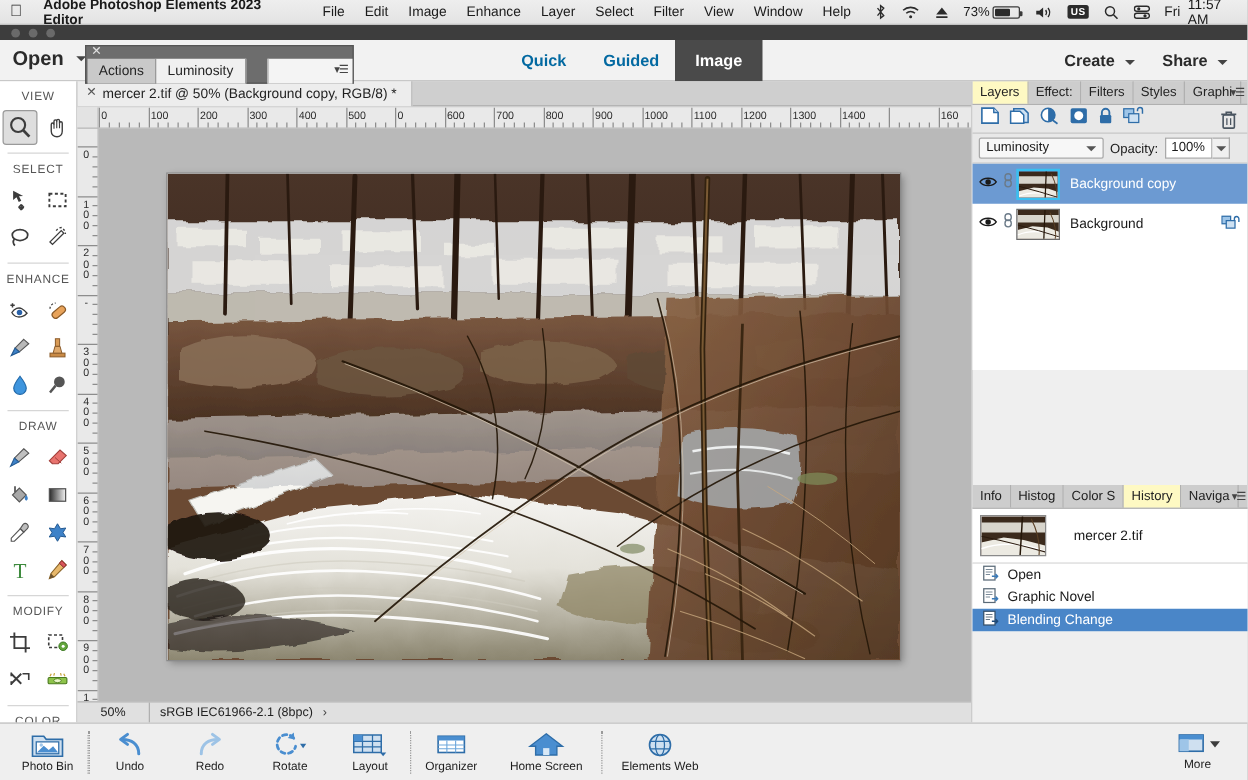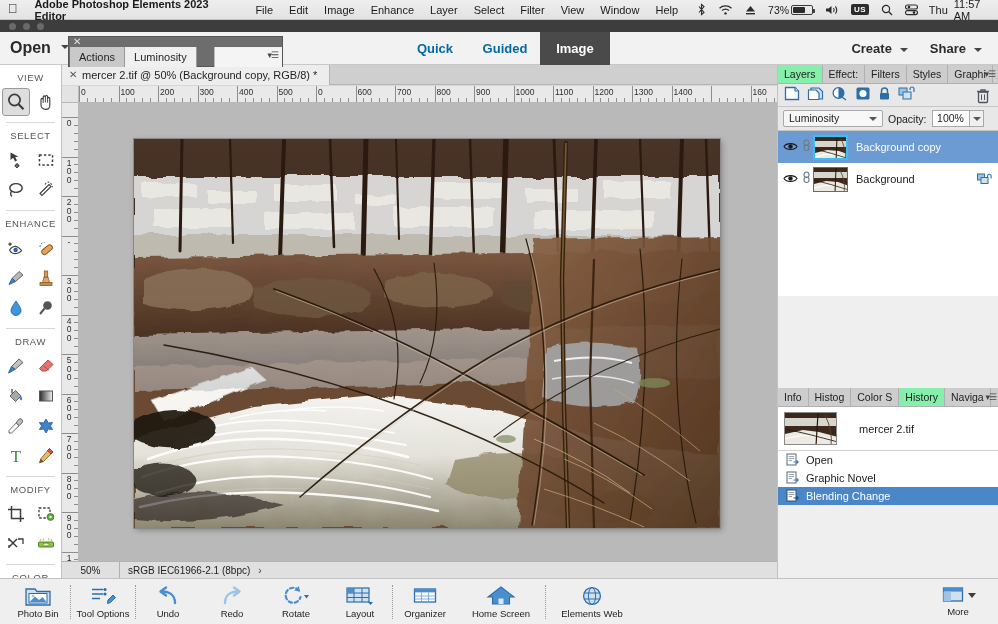--- a/index.html
+++ b/index.html
@@ -173,21 +173,21 @@
     background: #efefef; border-left: 1px solid #c2c2c2;
   }
   .paneltabs {
     display: flex; height: 19px; background: #cdcdcd; border-bottom: 1px solid #b0b0b0;
     position: relative; overflow: hidden;
   }
   .ptab {
     height: 19px; line-height: 19px; padding: 0 6px; font-size: 10.5px; color: #222;
     border-right: 1px solid #b0b0b0; background: #cdcdcd; white-space: nowrap; overflow: hidden;
   }
-  .ptab.active { background: #86efac; }
+  .ptab.active { background: #fef9c3; }
   .ptab-menu { position: absolute; right: 3px; top: 4px; font-size: 9px; color: #444; letter-spacing: -1px; }
 
   .layer-iconbar {
     height: 23px; background: #e8e8e8; border-bottom: 1px solid #c6c6c6;
     display: flex; align-items: center; padding: 0 6px; gap: 7px; position: relative;
   }
   .trash-btn { position: absolute; right: 8px; top: 4px; }
 
   .blendrow {
     height: 24px; background: #e8e8e8; border-bottom: 1px solid #c6c6c6;
@@ -316,21 +316,21 @@
           </svg>
       </div>
       <div class="si">
         <svg width="13" height="12" viewBox="0 0 13 12">
           <rect x="0.5" y="1" width="12" height="4" rx="2" fill="none" stroke="#2b2b2b" stroke-width="1.1"></rect>
           <circle cx="4" cy="3" r="1.3" fill="#2b2b2b"></circle>
           <rect x="0.5" y="6.6" width="12" height="4" rx="2" fill="none" stroke="#2b2b2b" stroke-width="1.1"></rect>
           <circle cx="9" cy="8.6" r="1.3" fill="#2b2b2b"></circle>
         </svg>
       </div>
-      <div class="clock">Thu</div>
+      <div class="clock">Fri</div>
       <div class="clock">11:57 AM</div>
     </div>
   </div>
 
   <div class="titlestrip">
     <div class="tl c1"></div>
     <div class="tl c2"></div>
     <div class="tl c3"></div>
   </div>
 
@@ -1108,29 +1108,20 @@
     <div class="tb-item">
       <svg width="28" height="22" viewBox="0 0 28 22">
         <path d="M2 4 H11 L13 6.5 H26 V20 H2 Z" fill="#cfe0f0" stroke="#2e6da8" stroke-width="1.3"></path>
         <rect x="5" y="8.5" width="18" height="9.5" fill="#fff" stroke="#2e6da8" stroke-width="1"></rect>
         <path d="M5.5 17 L11 11.5 L15 15 L18.5 12 L22.5 17 Z" fill="#4a8ed0"></path>
         <circle cx="9" cy="11" r="1.4" fill="#9ec5e8"></circle>
       </svg>
       <span class="lbl">Photo Bin</span>
     </div>
     <div class="tb-sep"></div>
-    <div class="tb-item">
-      <svg width="28" height="22" viewBox="0 0 28 22">
-        <path d="M3 4.5 H14 M3 9 H14 M3 13.5 H11" stroke="#2e6da8" stroke-width="1.6"></path>
-        <circle cx="16" cy="4.5" r="1.6" fill="#2e6da8"></circle>
-          <circle cx="16" cy="9" r="1.6" fill="#2e6da8"></circle>
-        <path d="M19 15 L24 10 L26.5 12.5 L21.5 17.5 L18.5 18.5 Z" fill="#4a8ed0" stroke="#2e6da8" stroke-width="1"></path>
-      </svg>
-      <span class="lbl">Tool Options</span>
-    </div>
     <div class="tb-sep"></div>
     <div class="tb-item">
       <svg width="28" height="22" viewBox="0 0 28 22">
         <path d="M21 18 C21 10 15 6.5 8 6.5" fill="none" stroke="#4a8ed0" stroke-width="2.4" stroke-linecap="round"></path>
         <path d="M12 2.5 L6.5 6.5 L12 10.5" fill="none" stroke="#4a8ed0" stroke-width="2.4" stroke-linecap="round" stroke-linejoin="round"></path>
       </svg>
       <span class="lbl">Undo</span>
     </div>
     <div class="tb-item">
       <svg width="28" height="22" viewBox="0 0 28 22">

